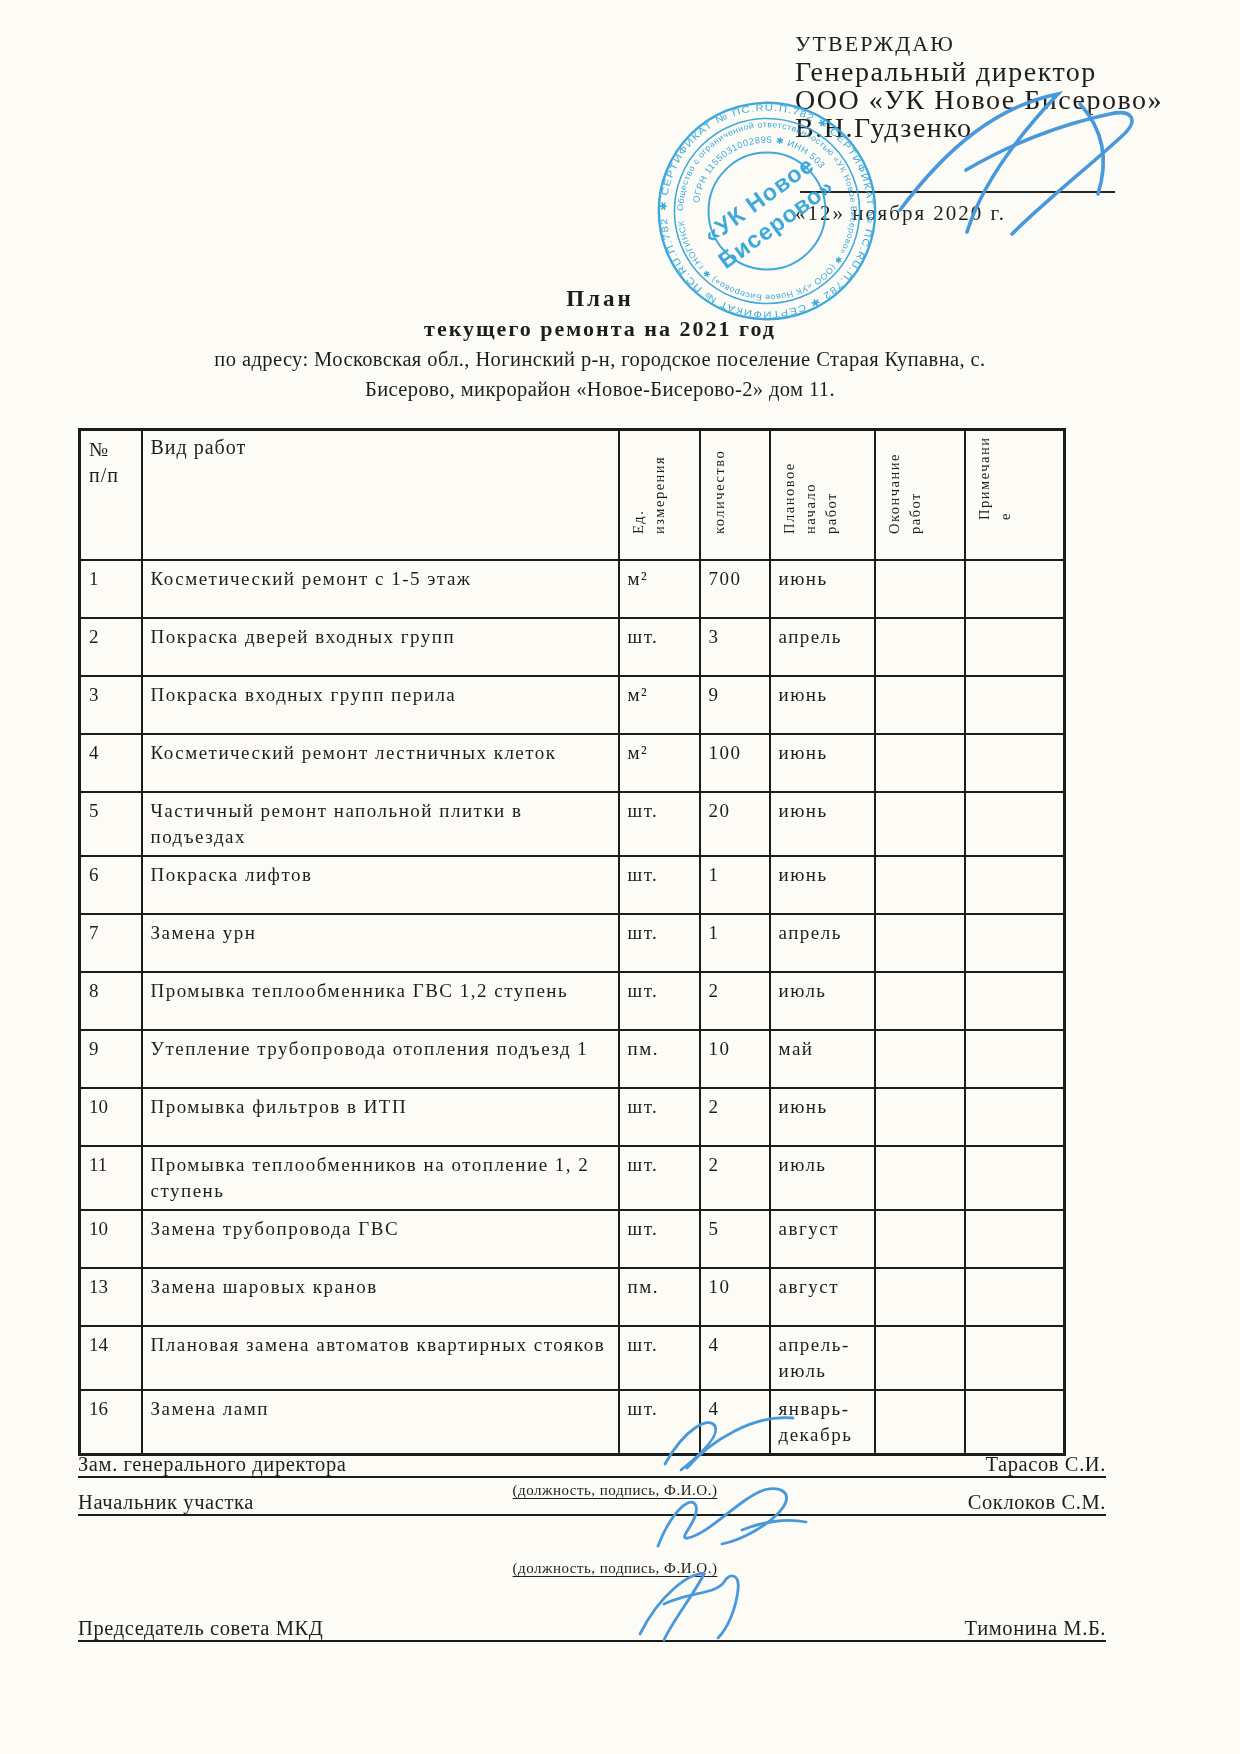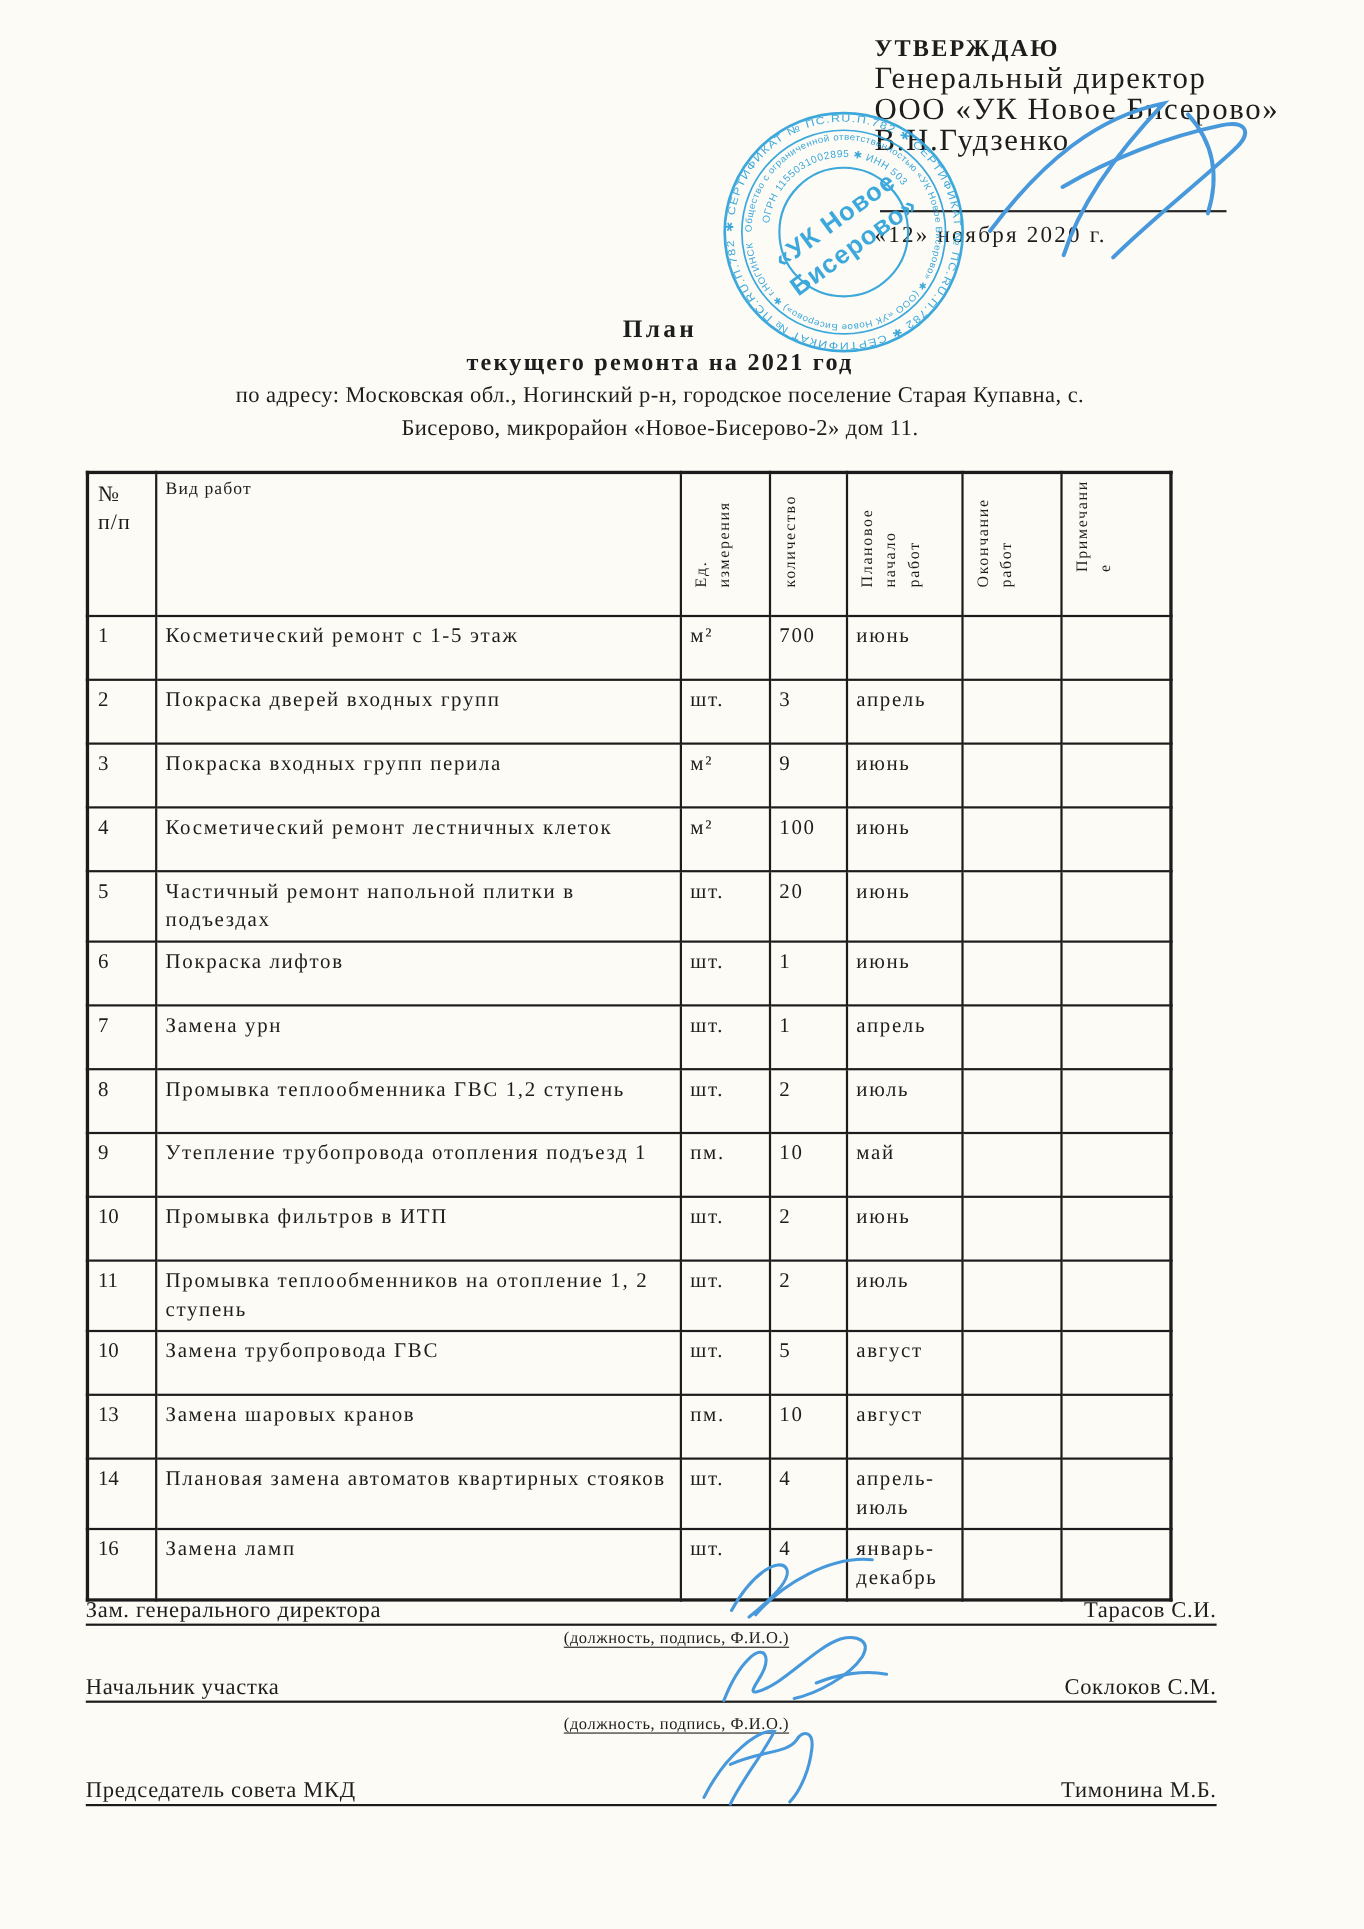--- a/index.html
+++ b/index.html
@@ -4,21 +4,21 @@
 <style>
   html,body{margin:0;padding:0;background:#fcfbf5;}
   .page{
     position:relative;width:1240px;height:1754px;margin:0 auto;
     background:#fcfbf5;
     font-family:"Liberation Serif", serif;
     color:#1d1d1d;overflow:hidden;
   }
   
   .approval{position:absolute;left:795px;top:30px;width:370px;line-height:28px;}
-  .approval .ap-label{font-weight:bold;font-size:22px;letter-spacing:2px;}
+  .approval .ap-label{font-weight:normal;font-size:22px;letter-spacing:2px;}
   .approval .ap-line{font-size:28px;letter-spacing:1.5px;}
   .sig-top-line{position:absolute;left:800px;top:191px;width:315px;border-bottom:2px solid #262626;}
   .date-line{position:absolute;left:795px;top:201px;font-size:21px;letter-spacing:2px;}
   
   .stamp{position:absolute;left:652px;top:96px;opacity:.92;}
   
   .flourish{position:absolute;pointer-events:none;}
   
   .title{position:absolute;left:110px;top:284px;width:980px;text-align:center;line-height:30px;}
   .title .t1{font-weight:bold;font-size:23px;letter-spacing:3px;}
@@ -30,21 +30,21 @@
     border-collapse:collapse;table-layout:fixed;
   }
   table.plan th,table.plan td{
     border:2px solid #1c1c1c;
     vertical-align:top;text-align:left;
     padding:5px 8px;font-weight:normal;
   }
   table.plan{border:3px solid #1c1c1c;}
   thead th{height:118px;margin-top:32px;}
   th.h-num{font-size:20px;letter-spacing:1px;line-height:26px;vertical-align:top;padding-top:8px;}
-  th.h-work{font-size:16px;letter-spacing:1px;vertical-align:top;padding-top:8px;}
+  th.h-work{font-size:20px;letter-spacing:1px;vertical-align:top;padding-top:8px;}
   th.vert{vertical-align:bottom;padding-bottom:6px;text-align:left;}
   .vtext{
     display:inline-block;
     writing-mode:vertical-rl;transform:rotate(180deg);
     font-size:14.5px;letter-spacing:1.5px;line-height:1.45;
     height:98px;
   }
   .vtext.brk{height:84px;word-break:break-all;}
   tbody td{font-size:19px;letter-spacing:1.5px;line-height:26px;height:46px;}
   td.c-num{letter-spacing:0;}
@@ -297,21 +297,21 @@
 
   </tbody>
   </table>
 
   <div class="sigrow" style="top:1444px;">
     <span>Зам. генерального директора</span>
     <span>Тарасов С.И.</span>
   </div>
   <div class="sigcaption" style="top:1482px;">(должность, подпись, Ф.И.О.)</div>
 
-  <div class="sigrow" style="top:1514px;gap:38px;">
+  <div class="sigrow" style="top:1482px;gap:38px;">
     <span>Начальник участка</span>
     <span>Соклоков С.М.</span>
   </div>
   <div class="sigcaption" style="top:1560px;">(должность, подпись, Ф.И.О.)</div>
 
   <div class="sigrow" style="top:1608px;">
     <span>Председатель совета МКД</span>
     <span>Тимонина М.Б.</span>
   </div>
 

